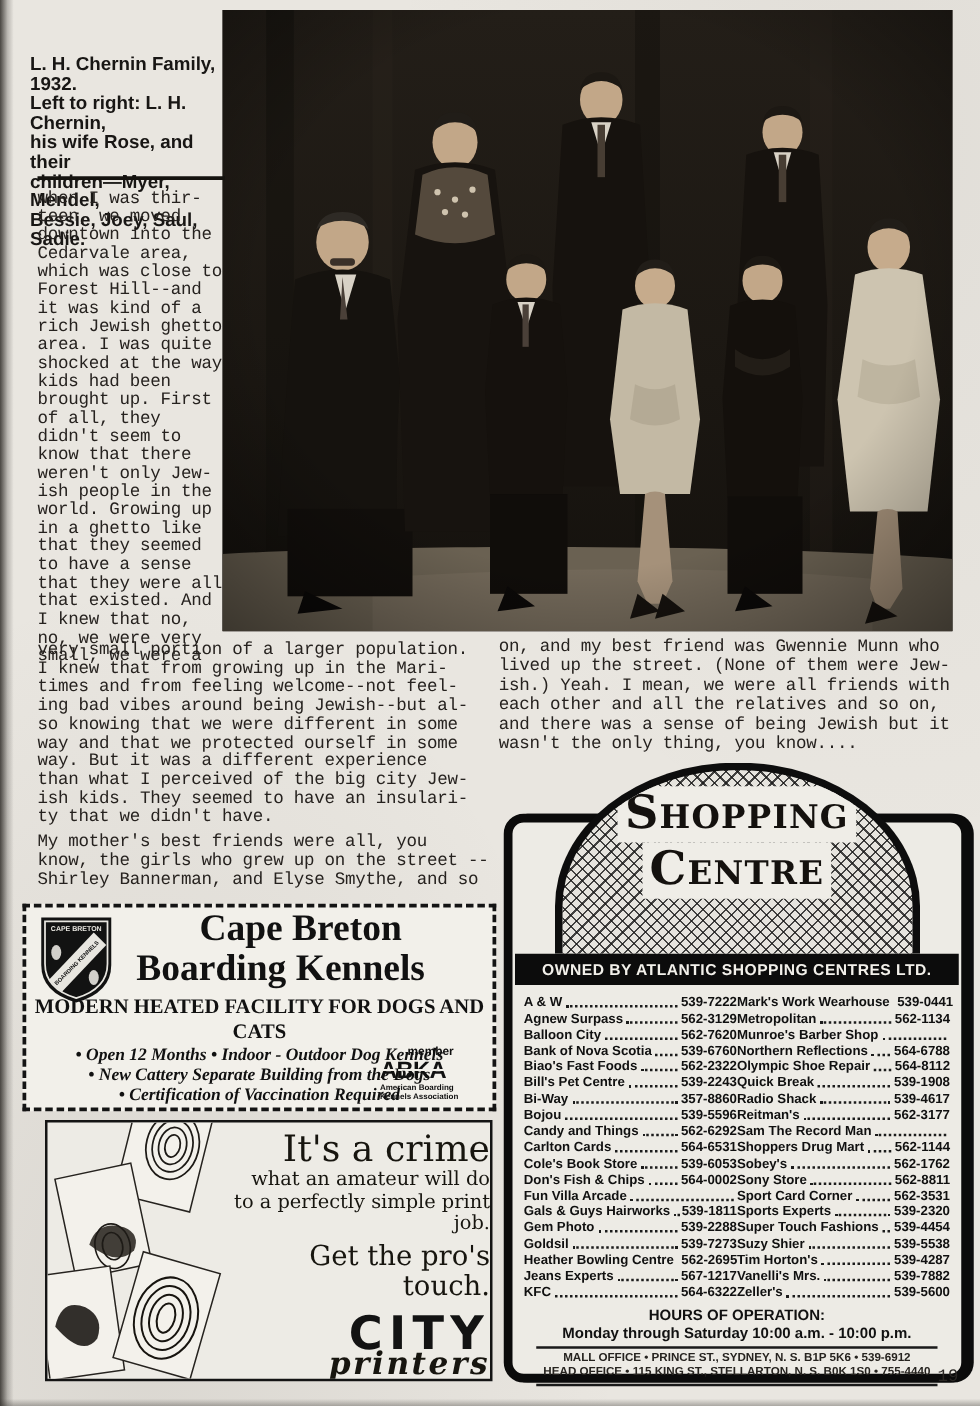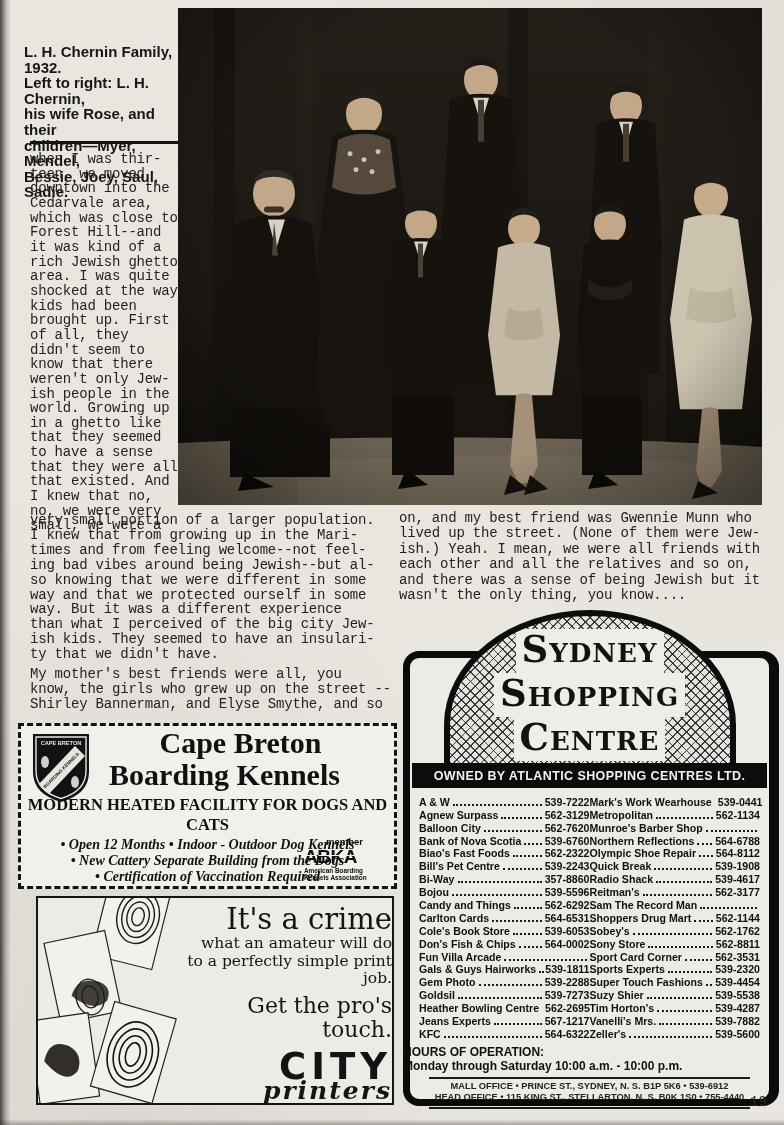--- a/index.html
+++ b/index.html
@@ -84,21 +84,21 @@
     font-family:"DejaVu Serif",serif;font-weight:bold;text-transform:uppercase;
     font-size:26px;line-height:40px;letter-spacing:1px;color:#14110e;}
   .arch-word::first-letter{font-size:37px;}
   .owned-bar{margin:0 9px;height:25px;background:#0c0c0c;color:#f2f0ea;display:flex;
     align-items:center;justify-content:center;font-weight:bold;font-size:12.5px;letter-spacing:.4px;}
   .directory{display:flex;gap:0;margin:7px 16px 0;}
   .dir-col{flex:1;min-width:0;}
   .dir-row{display:flex;align-items:flex-end;height:12.9px;font-size:10.6px;font-weight:bold;
     color:#101010;white-space:nowrap;}
   .dir-row .leader{flex:1;border-bottom:2px dotted #1c1c1c;margin:0 3px 2px;}
-  .hours{text-align:left;margin-top:5px;font-weight:bold;font-size:12px;line-height:14.5px;color:#111;}
+  .hours{text-align:center;margin-top:5px;font-weight:bold;font-size:12px;line-height:14.5px;color:#111;}
   .offices{margin:3px 26px 4px;border-top:2px solid #1a1a1a;border-bottom:2px solid #1a1a1a;
     padding:2px 0 3px;text-align:center;font-size:9.3px;line-height:11.3px;font-weight:bold;
     color:#26231f;white-space:pre-line;}
 </style>
 </head>
 <body>
 
 <div class="page">
   <div class="edge-left"></div>
   <div class="edge-bottom"></div>
@@ -314,21 +314,20 @@
       <div class="p-script">printers</div>
       <div class="p-limited">L I M I T E D</div>
 
     </div>
   </div>
 
   <div class="sydney">
     <div class="syd-frame"></div>
     <div class="syd-content">
       <div class="arch">
-        <div class="arch-word">Sydney</div>
         <div class="arch-word">Shopping</div>
         <div class="arch-word">Centre</div>
       </div>
       <div class="owned-bar">OWNED BY ATLANTIC SHOPPING CENTRES LTD.</div>
       <div class="directory">
         <div class="dir-col">
 
             <div class="dir-row">
               <span>A &amp; W</span>
               <span class="leader"></span>

